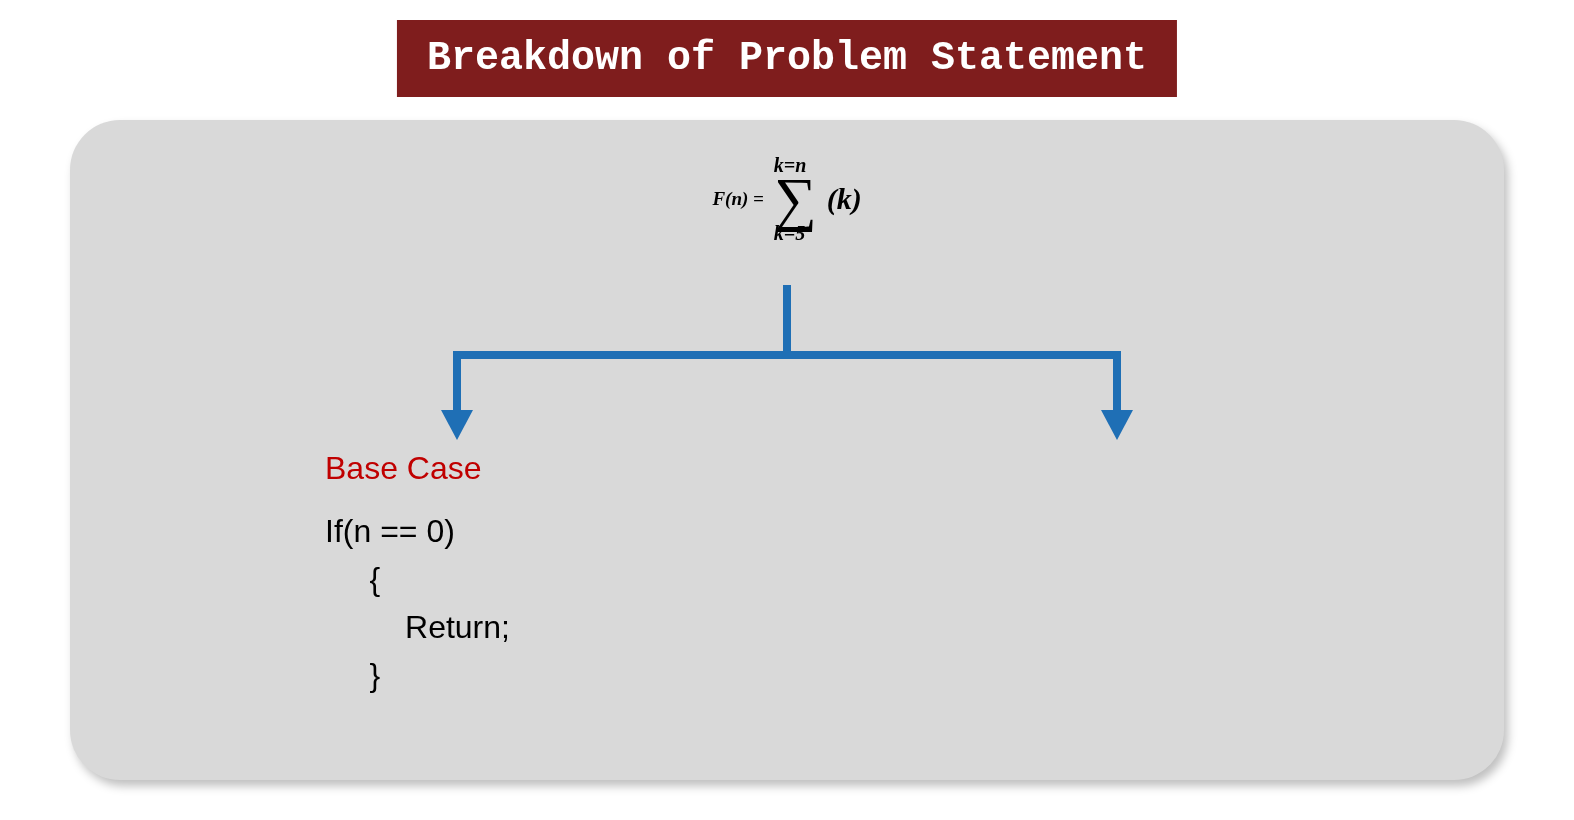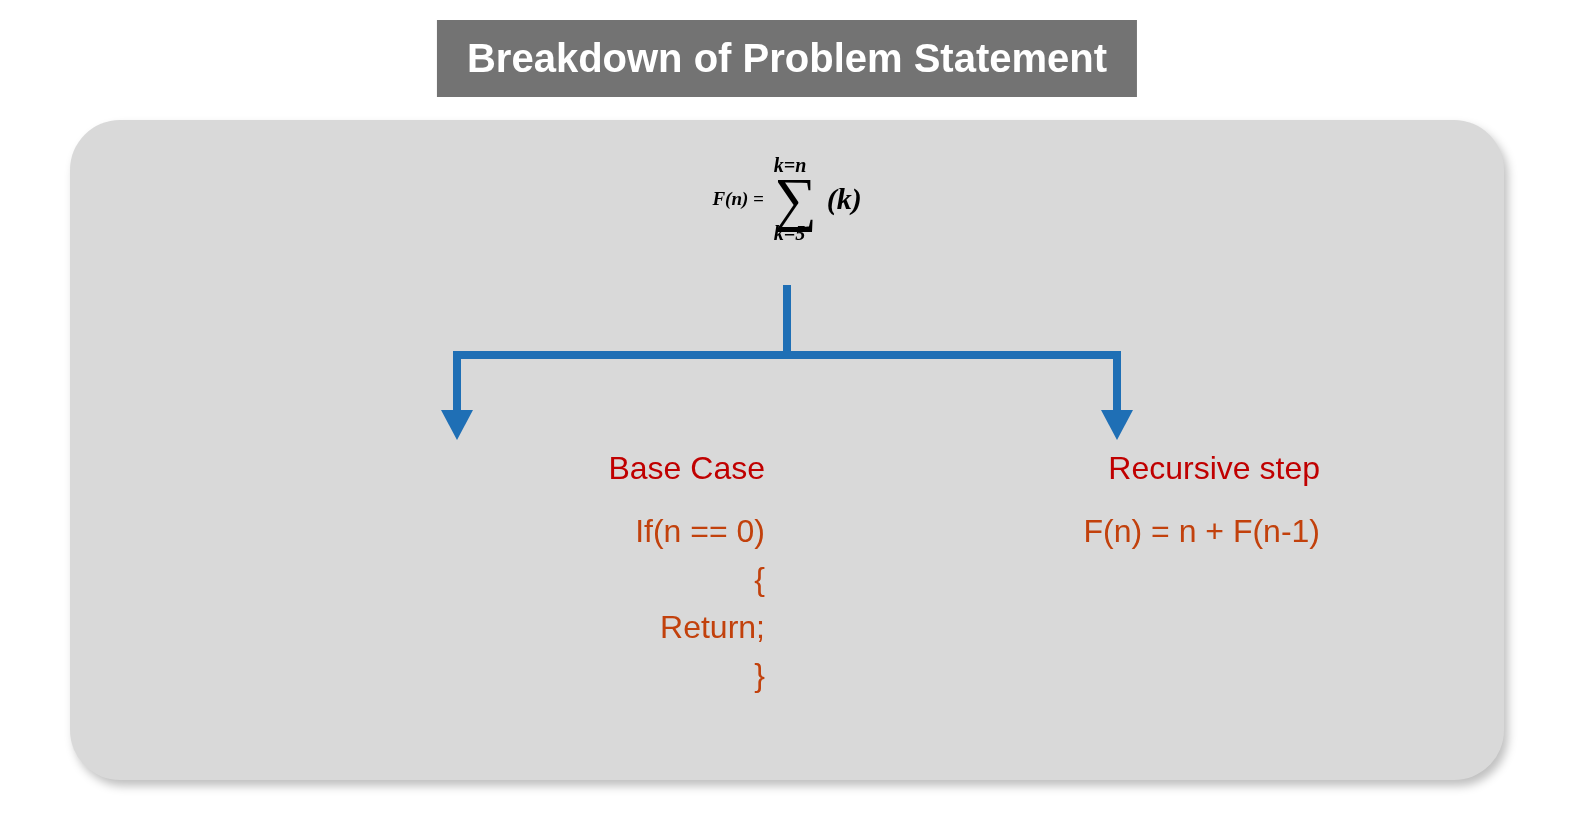--- a/index.html
+++ b/index.html
@@ -9,26 +9,27 @@
     height: 820px;
     background: #ffffff;
     font-family: "Segoe UI", Arial, sans-serif;
     position: relative;
   }
   .title-banner {
     position: absolute;
     top: 20px;
     left: 50%;
     transform: translateX(-50%);
-    background: #737373;
+    background: #7f1d1d;
     color: #ffffff;
     font-size: 40px;
     font-weight: 700;
     padding: 16px 30px;
     white-space: nowrap;
+    font-family: Liberation Mono, monospace;
   }
   .panel {
     position: absolute;
     top: 120px;
     left: 70px;
     width: 1434px;
     height: 660px;
     background: #d9d9d9;
     border-radius: 50px;
     box-shadow: 4px 6px 10px rgba(0,0,0,0.25);
@@ -59,32 +60,31 @@
     position: absolute;
     top: 165px;
     left: 50%;
     transform: translateX(-50%);
     width: 780px;
     height: 160px;
   }
   .branch {
     position: absolute;
     width: 440px;
-    text-align: right;
   }
   .branch-left { top: 330px; left: 255px; }
   .branch-right { top: 330px; left: 810px; }
   .branch-title {
     color: #c00000;
     font-size: 32px;
     font-weight: 400;
     margin-bottom: 20px;
   }
   .branch-body {
-    color: #c2410c;
+    color: #000000;
     font-size: 32px;
     font-weight: 400;
     line-height: 1.5;
     white-space: pre;
     font-family: "Segoe UI", Arial, sans-serif;
   }
 </style>
 </head>
 <body>
 
@@ -120,18 +120,14 @@
   </svg>
 
   <div class="branch branch-left">
     <div class="branch-title">Base Case</div>
     <div class="branch-body">If(n == 0)
      {
          Return;
      }</div>
   </div>
 
-  <div class="branch branch-right">
-    <div class="branch-title">Recursive step</div>
-    <div class="branch-body">F(n) = n + F(n-1)</div>
-  </div>
 
 </div>
 
 </body></html>

